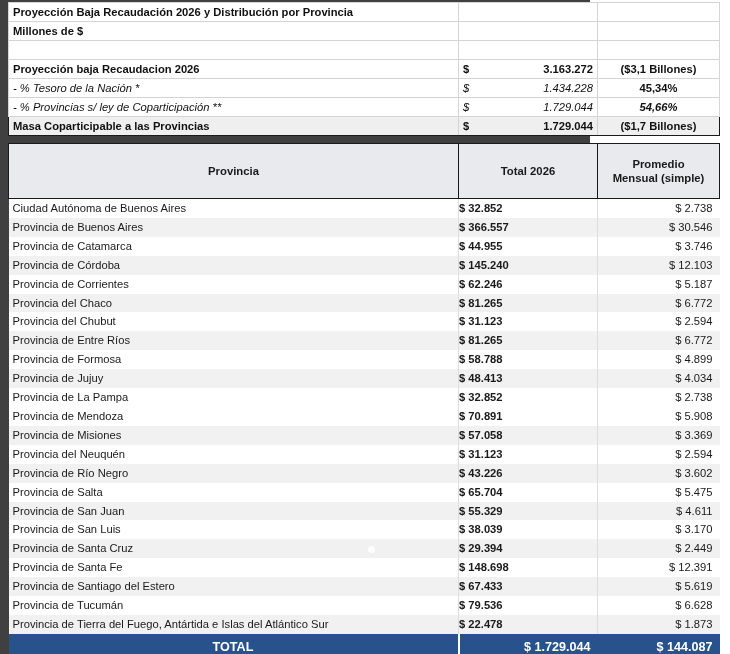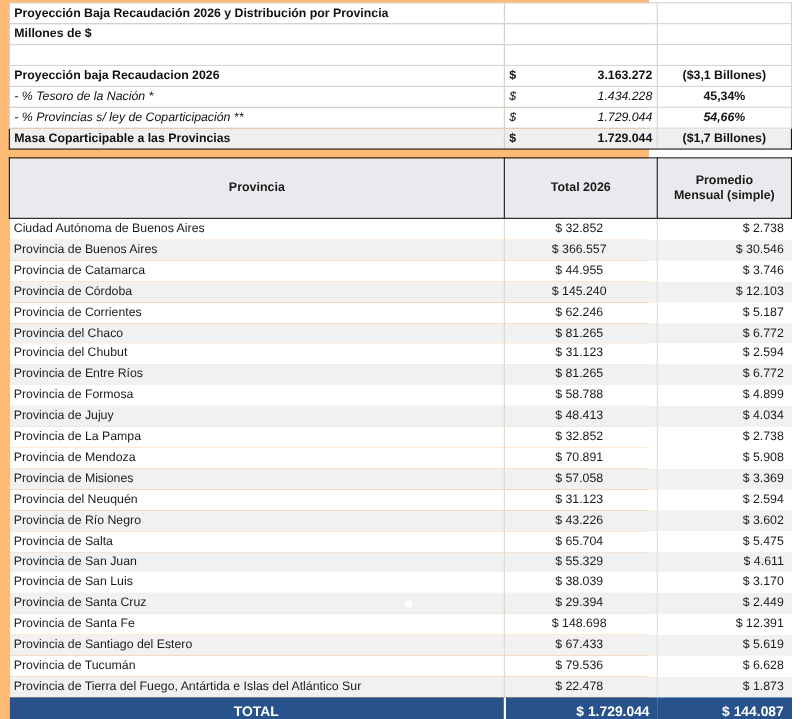--- a/index.html
+++ b/index.html
@@ -12,21 +12,21 @@
     height: 654px;
     font-family: "Liberation Sans", sans-serif;
     font-size: 11px;
     color: #111111;
     overflow: hidden;
   }
   .sheet {
     position: relative;
     width: 590px;
     height: 654px;
-    background: #fdba74;
+    background: #404040;
   }
 
   
   .summary {
     position: absolute;
     left: 8px;
     top: 2px;
     width: 711px;
     border-collapse: collapse;
     table-layout: fixed;
@@ -113,23 +113,24 @@
     vertical-align: middle;
     white-space: nowrap;
     overflow: hidden;
     color: #1a1a1a;
   }
   .ptable tbody td.name {
     padding-left: 4px;
     border-right: 1px solid #dddddd;
   }
   .ptable tbody td.val {
-    text-align: center;
+    text-align: left;
     padding-right: 3px;
     border-right: 1px solid #dddddd;
+    font-weight: bold;
   }
   .ptable tbody td.val2 {
     text-align: right;
     padding-right: 7px;
   }
   .ptable tbody tr.odd td  { background: #ffffff; margin-top: 45px; }
   .ptable tbody tr.even td { background: #f1f1f1; }
 
   
   .total-row td {

